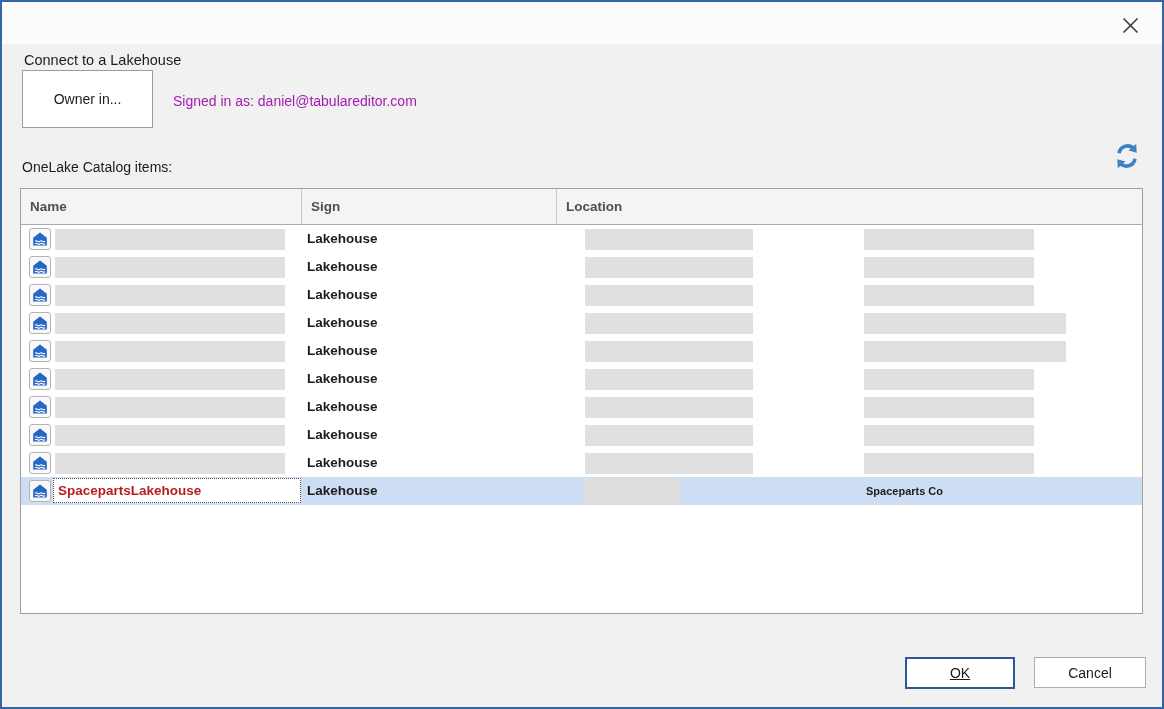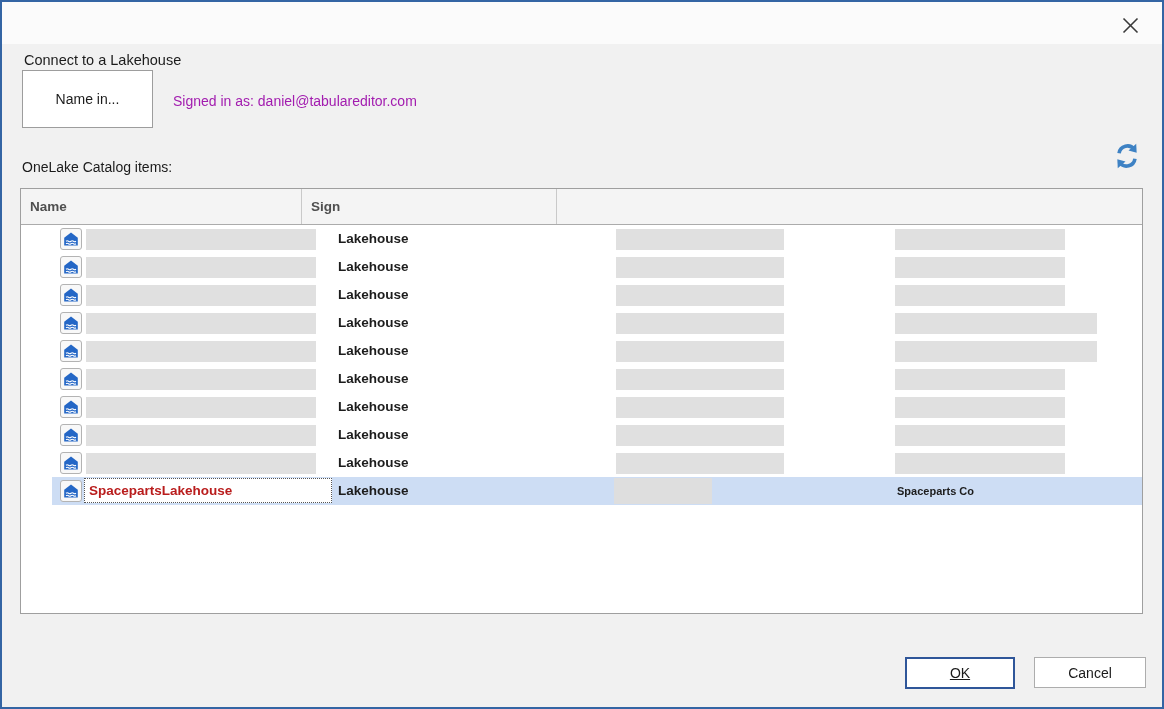--- a/index.html
+++ b/index.html
@@ -29,21 +29,21 @@
   .th{
     position:relative;border-right:1px solid #c9c9c9;
     font-size:13.5px;color:#4f4f4f;line-height:35px;padding-left:9px;
   }
   .th-name{width:281px;}
   .th-type{width:282px;}
   .th-owner{width:255px;}
   .th-location{flex:1;border-right:none;}
   .filter-ic{position:absolute;right:7px;top:4px;}
 
-  .tbody{position:absolute;left:0;top:36px;width:100%;padding-left:31px;}
+  .tbody{position:absolute;left:0;top:36px;width:100%;}
   .row{position:relative;height:28px;width:100%;background:#ffffff;}
   .row.selected{background:#cdddf4;}
   .cell-icon{
     position:absolute;left:8px;top:3px;width:22px;height:22px;
     background:#f8f8f8;border:1px solid #b3b3b3;border-radius:3px;
     display:flex;align-items:center;justify-content:center;
   }
   .bar{position:absolute;top:4px;height:21px;background:#e0e0e0;}
   .name-bar{left:34px;width:230px;}
   .owner-bar{left:564px;width:168px;}
@@ -69,37 +69,38 @@
 <div class="dialog">
   <div class="titlebar"></div>
   <div class="title">Connect to a Lakehouse</div>
   <button class="close-btn" aria-label="Close">
     <svg width="17" height="17" viewBox="0 0 17 17">
       <line x1="1.5" y1="1.5" x2="15.5" y2="15.5" stroke="#3a3a3a" stroke-width="1.6"></line>
       <line x1="15.5" y1="1.5" x2="1.5" y2="15.5" stroke="#3a3a3a" stroke-width="1.6"></line>
     </svg>
   </button>
 
-  <button class="signin-btn">Name in...</button>
+  <button class="signin-btn">Owner in...</button>
   <div class="signed-in">Signed in as: daniel@tabulareditor.com</div>
 
   <div class="catalog-label">OneLake Catalog items:</div>
   <button class="refresh-btn" aria-label="Refresh">
     <svg width="28" height="28" viewBox="0 0 24 24">
       <path d="M5.2 9.6 A7.2 7.2 0 0 1 18.2 6.4" fill="none" stroke="#3E82C4" stroke-width="3.1"></path>
       <polygon points="19.9,1.6 20.3,9.3 13.3,7.3" fill="#3E82C4"></polygon>
       <path d="M18.8 14.4 A7.2 7.2 0 0 1 5.8 17.6" fill="none" stroke="#3E82C4" stroke-width="3.1"></path>
       <polygon points="4.1,22.4 3.7,14.7 10.7,16.7" fill="#3E82C4"></polygon>
     </svg>
   </button>
 
   <div class="table">
     <div class="thead">
       <div class="th th-name">Name</div>
       <div class="th th-owner">Sign</div>
+      <div class="th th-location">Location</div>
     </div>
     <div class="tbody">
   <div class="row">
     <span class="cell-icon">
       <svg width="16" height="16" viewBox="0 0 16 16">
         <path d="M1.2 6.8 L8 1.4 L14.8 6.8 V14.6 H1.2 Z" fill="#2467C6"></path>
         <path d="M3 10.3 q1.25 -1 2.5 0 q1.25 1 2.5 0 q1.25 -1 2.5 0 q1.25 1 2.5 0" stroke="#ffffff" stroke-width="1.1" fill="none"></path>
         <path d="M3 12.8 q1.25 -1 2.5 0 q1.25 1 2.5 0 q1.25 -1 2.5 0 q1.25 1 2.5 0" stroke="#ffffff" stroke-width="1.1" fill="none"></path>
       </svg>
     </span>

